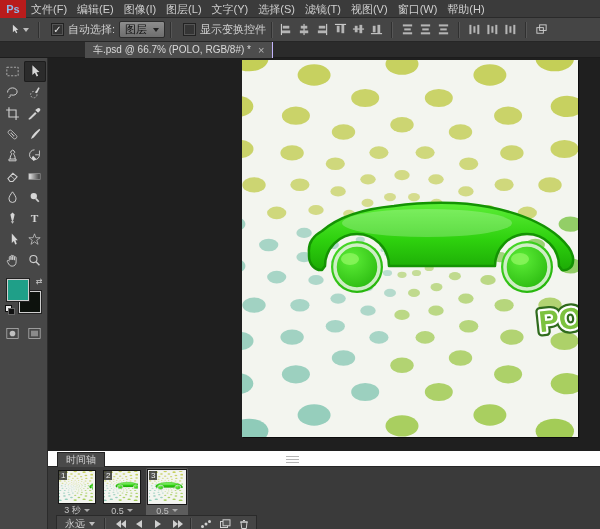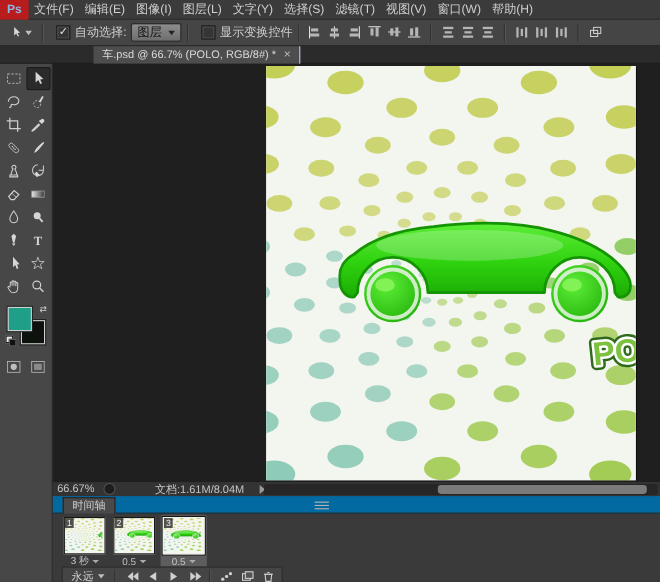--- a/index.html
+++ b/index.html
@@ -66,21 +66,21 @@
     font-size:10px;color:#c6c6c6;}
   .zoom-level{margin-left:4px;}
   .status-icon{width:9px;height:9px;border-radius:50%;background:#1d1d1d;border:1px solid #555;margin:0 10px 0 8px;}
   .doc-info{margin-left:26px;}
   .status-arrow{width:0;height:0;border-top:4px solid transparent;border-bottom:4px solid transparent;
     border-left:5px solid #9a9a9a;margin-left:14px;}
   .hscroll-track{position:absolute;left:192px;right:2px;top:2px;height:10px;background:#262626;border-radius:2px;}
   .hscroll-thumb{position:absolute;left:158px;width:190px;top:1px;height:8px;background:#7b7b7b;border-radius:3px;}
   
   .timeline{position:absolute;left:0;top:393px;right:0;bottom:0;background:#3a3a3a;}
-  .tl-header{position:relative;height:15px;background:#0369a1;border-bottom:1px solid #262626;font-family:Liberation Serif, serif;}
+  .tl-header{position:relative;height:15px;background:#ffffff;border-bottom:1px solid #262626;font-family:Liberation Serif, serif;}
   .tl-tab{position:absolute;left:9px;top:1px;height:14px;background:#4a4a4a;color:#cfcfcf;font-size:10px;
     display:flex;align-items:center;padding:0 8px;border:1px solid #222;border-bottom:none;}
   .tl-menu{position:absolute;left:238px;top:3px;width:13px;}
   .tl-menu div{height:1px;background:#b5b5b5;margin:2px 0;}
   .frames{position:absolute;left:8px;top:17px;display:flex;gap:3px;}
   .frame{width:40px;padding:1px 1px 0 1px;border-radius:2px;}
   .frame.selected{background:#5d5d5d;}
   .thumb{position:relative;width:36px;height:32px;margin:1px auto 0 auto;background:#f3f5ef;
     border:1px solid #161616;overflow:hidden;}
   .frame.selected .thumb{border-color:#efefef;box-shadow:0 0 0 1px #161616;}
@@ -562,29 +562,20 @@
           <g transform="rotate(-6 300 272)">
             <text id="po-outline" x="298" y="272" font-family="Liberation Sans, sans-serif" font-weight="bold" font-size="30" stroke-width="9" fill="none" stroke-linejoin="round" stroke="#2f6b1c">PO</text>
             <text id="po-white" x="298" y="272" font-family="Liberation Sans, sans-serif" font-weight="bold" font-size="30" stroke="#ffffff" stroke-width="4.5" fill="none" stroke-linejoin="round">PO</text>
             <text id="po-fill" x="298" y="272" font-family="Liberation Sans, sans-serif" font-weight="bold" font-size="30" fill="#7cc23f">PO</text>
           </g>
         </g>
       </svg>
     </div>
   </div>
 
-  <div class="statusbar">
-    <span class="zoom-level">66.67%</span>
-    <span class="status-icon"></span>
-    <span class="doc-info">文档:1.61M/8.04M</span>
-    <span class="status-arrow"></span>
-    <div class="hscroll-track">
-      <div class="hscroll-thumb"></div>
-    </div>
-  </div>
 
   <div class="timeline">
     <div class="tl-header">
       <div class="tl-tab">时间轴</div>
       <div class="tl-menu">
           <div></div>
           <div></div>
           <div></div>
         </div>
     </div>

